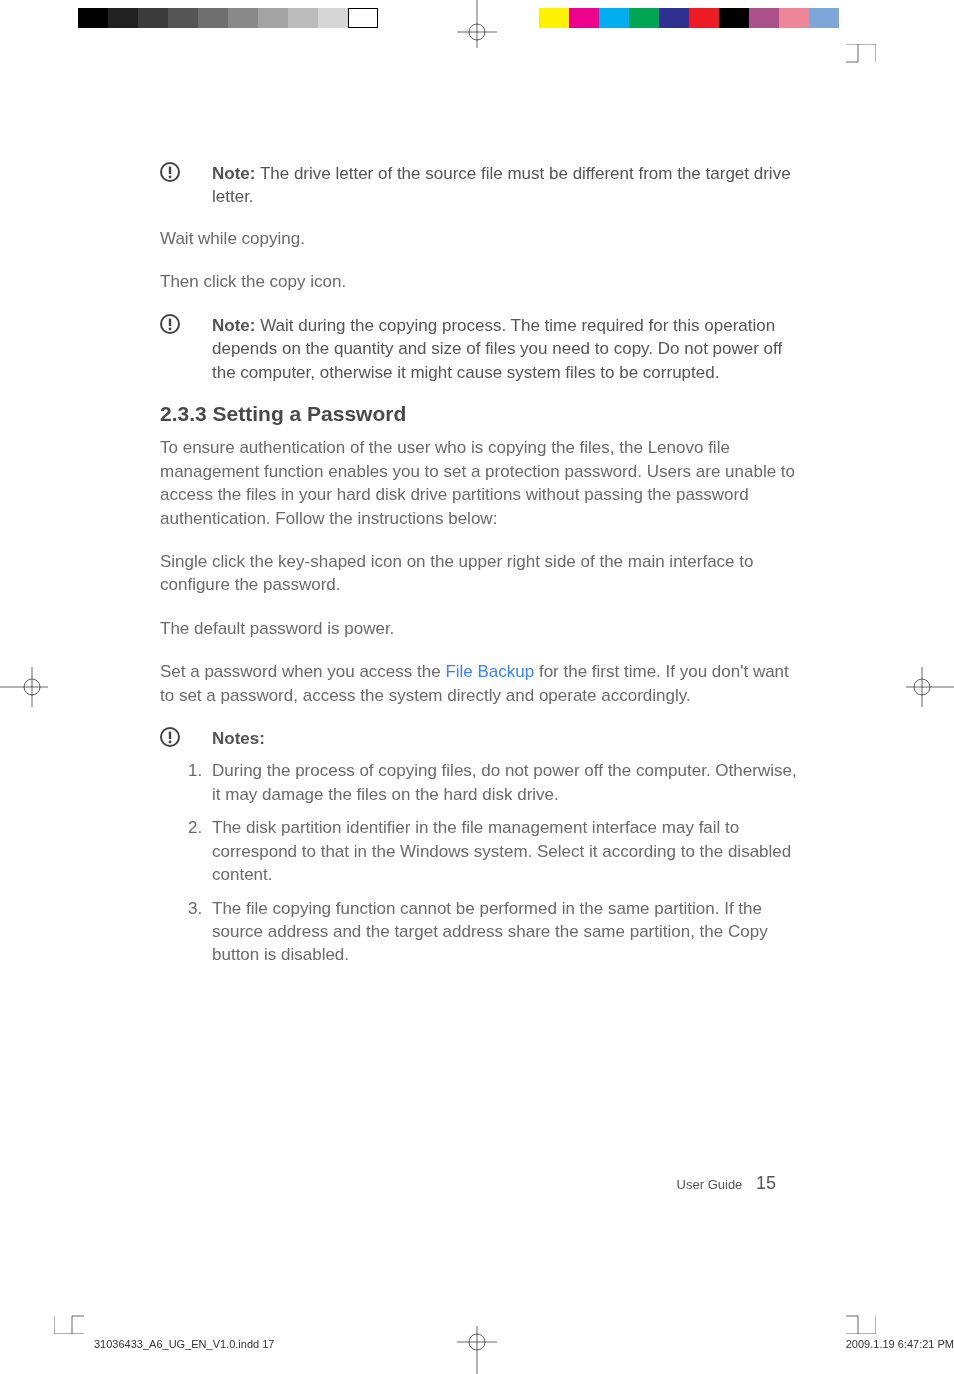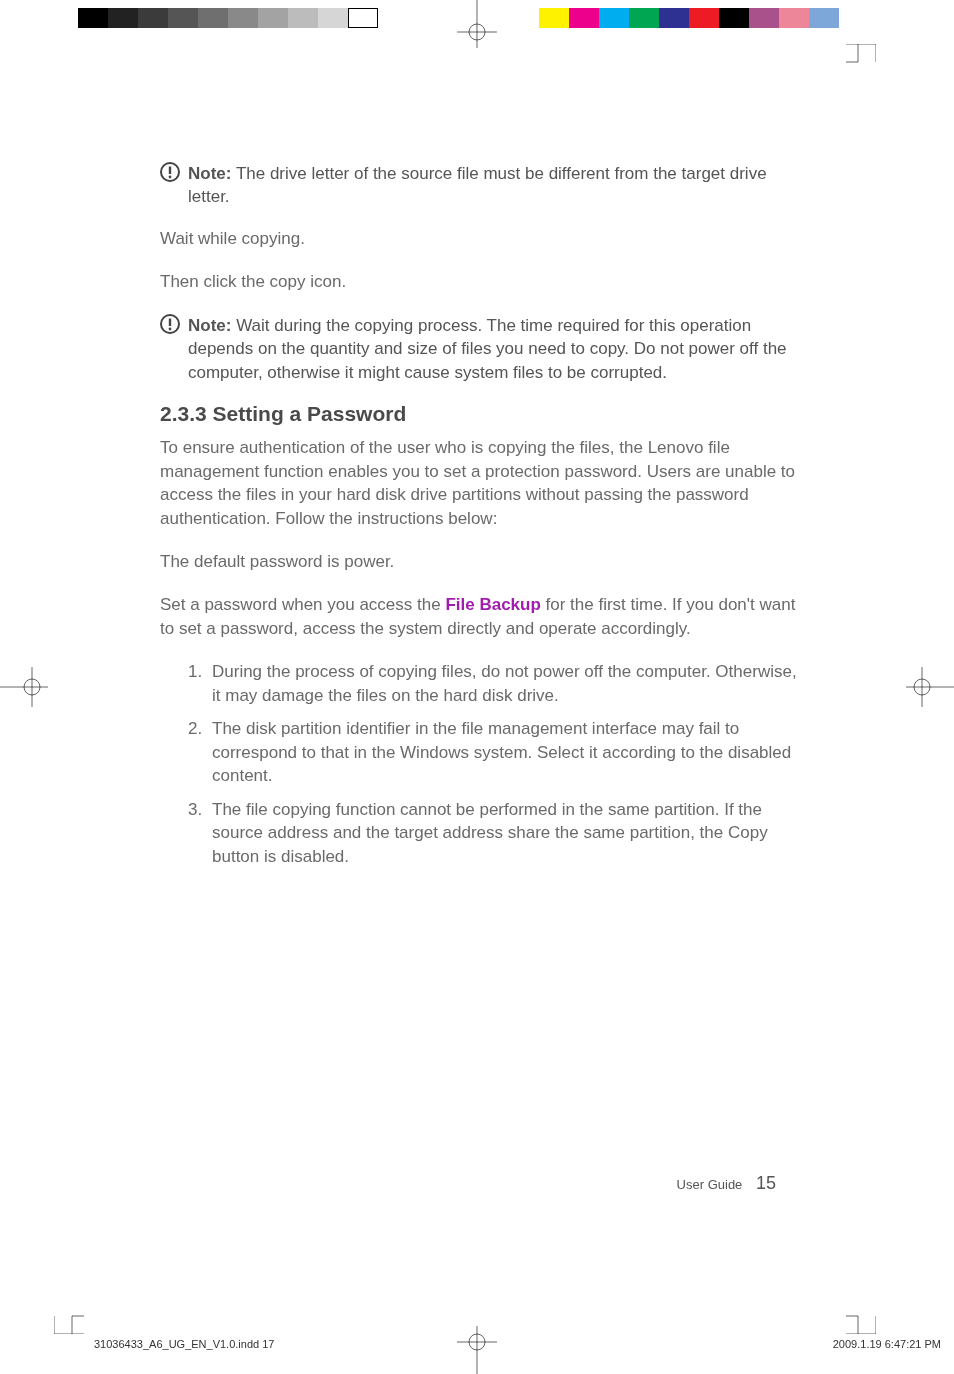--- a/index.html
+++ b/index.html
@@ -20,36 +20,36 @@
   .crop-tr { position:absolute; right:78px; top:44px; width:30px; height:30px;}
   .crop-bl { position:absolute; left:54px; bottom:40px; width:30px; height:30px;}
   .crop-br { position:absolute; right:78px; bottom:40px; width:30px; height:30px;}
   .cropmark line { stroke:#000; stroke-width:0.6; }
 
   .page { position:absolute; left:80px; top:62px; width:796px; height:1250px; }
   .content { position:absolute; left:80px; top:100px; width:640px; }
 
   .note-block { display:flex; margin-bottom:18px; }
   .note-icon { flex:0 0 28px; }
-  .note-text { flex:1; line-height:1.38; font-size:17px; }
+  .note-text { flex:1; line-height:1.38; font-size:17px;margin-left:24px; }
   .note-label { font-weight:bold; color:#545454; }
   p.body { font-size:17px; line-height:1.38; margin-bottom:20px; color:#6a6a6a; }
   h2.sect { font-size:21px; font-weight:bold; color:#4a4a4a; margin-top:10px; margin-bottom:10px; }
   .ol { margin-left:28px; font-size:17px; color:#6a6a6a; line-height:1.38; }
   .ol .li { display:flex; margin-bottom:10px; }
   .ol .num { flex:0 0 24px; }
   .ol .txt { flex:1; }
-  .bold { font-weight:bold; color:#a21caf; }
+  .bold { font-weight:normal; color:#3b82f6; }
 
   .footer-pg { position:absolute; right:100px; bottom:118px; font-size:13px; color:#555; }
   .footer-pg .num { font-size:18px; margin-left:10px; }
 
   .slug { position:absolute; bottom:24px; font-size:11px; color:#333; }
   .slug-left { left:78px;margin-left:16px; }
-  .slug-right { right:13px;margin-left:13px; }
+  .slug-right { right:0;margin-left:13px; }
 
   .alert-svg { width:20px; height:20px; }
 </style>
 </head>
 <body>
 
 <div class="topstrip">
   <div class="left-swatches">
     <span class="swatch" style="width:30px;background:#000"></span><span class="swatch" style="width:30px;background:#222"></span><span class="swatch" style="width:30px;background:#3b3b3b"></span><span class="swatch" style="width:30px;background:#555"></span><span class="swatch" style="width:30px;background:#6f6f6f"></span><span class="swatch" style="width:30px;background:#898989"></span><span class="swatch" style="width:30px;background:#a3a3a3"></span><span class="swatch" style="width:30px;background:#bcbcbc"></span><span class="swatch" style="width:30px;background:#d6d6d6"></span><span class="swatch" style="width:30px;background:#fff;border:0.5px solid #000"></span>
   </div>
@@ -127,26 +127,39 @@
           </svg>
       </div>
       <div class="note-text">
         <span class="note-label">Note:</span>
         <span>Wait during the copying process. The time required for this operation depends on the quantity and size of files you need to copy. Do not power off the computer, otherwise it might cause system files to be corrupted.</span>
       </div>
     </div>
 
     <h2 class="sect">2.3.3 Setting a Password</h2>
     <p class="body">To ensure authentication of the user who is copying the files, the Lenovo file management function enables you to set a protection password. Users are unable to access the files in your hard disk drive partitions without passing the password authentication. Follow the instructions below:</p>
+    <p class="body">Single click the key-shaped icon on the upper right side of the main interface to configure the password.</p>
     <p class="body">The default password is power.</p>
     <p class="body">
       <span>Set a password when you access the </span><span class="bold">File Backup</span><span> for the first time. If you don't want to set a password, access the system directly and operate accordingly.</span>
     </p>
 
 
+    <div class="note-block" style="margin-bottom:8px">
+      <div class="note-icon">
+        <svg class="alert-svg" viewBox="0 0 20 20">
+            <circle cx="10" cy="10" r="9" fill="none" stroke="#444" stroke-width="2"></circle>
+            <line x1="10" y1="4.5" x2="10" y2="12" stroke="#444" stroke-width="2.4"></line>
+            <circle cx="10" cy="15" r="1.4" fill="#444"></circle>
+          </svg>
+      </div>
+      <div class="note-text">
+        <span class="note-label">Notes:</span>
+      </div>
+    </div>
 
     <div class="ol">
       <div class="li">
           <div class="num">1.</div>
           <div class="txt">During the process of copying files, do not power off the computer. Otherwise, it may damage the files on the hard disk drive.</div>
         </div>
       <div class="li">
           <div class="num">2.</div>
           <div class="txt">The disk partition identifier in the file management interface may fail to correspond to that in the Windows system. Select it according to the disabled content.</div>
         </div>

